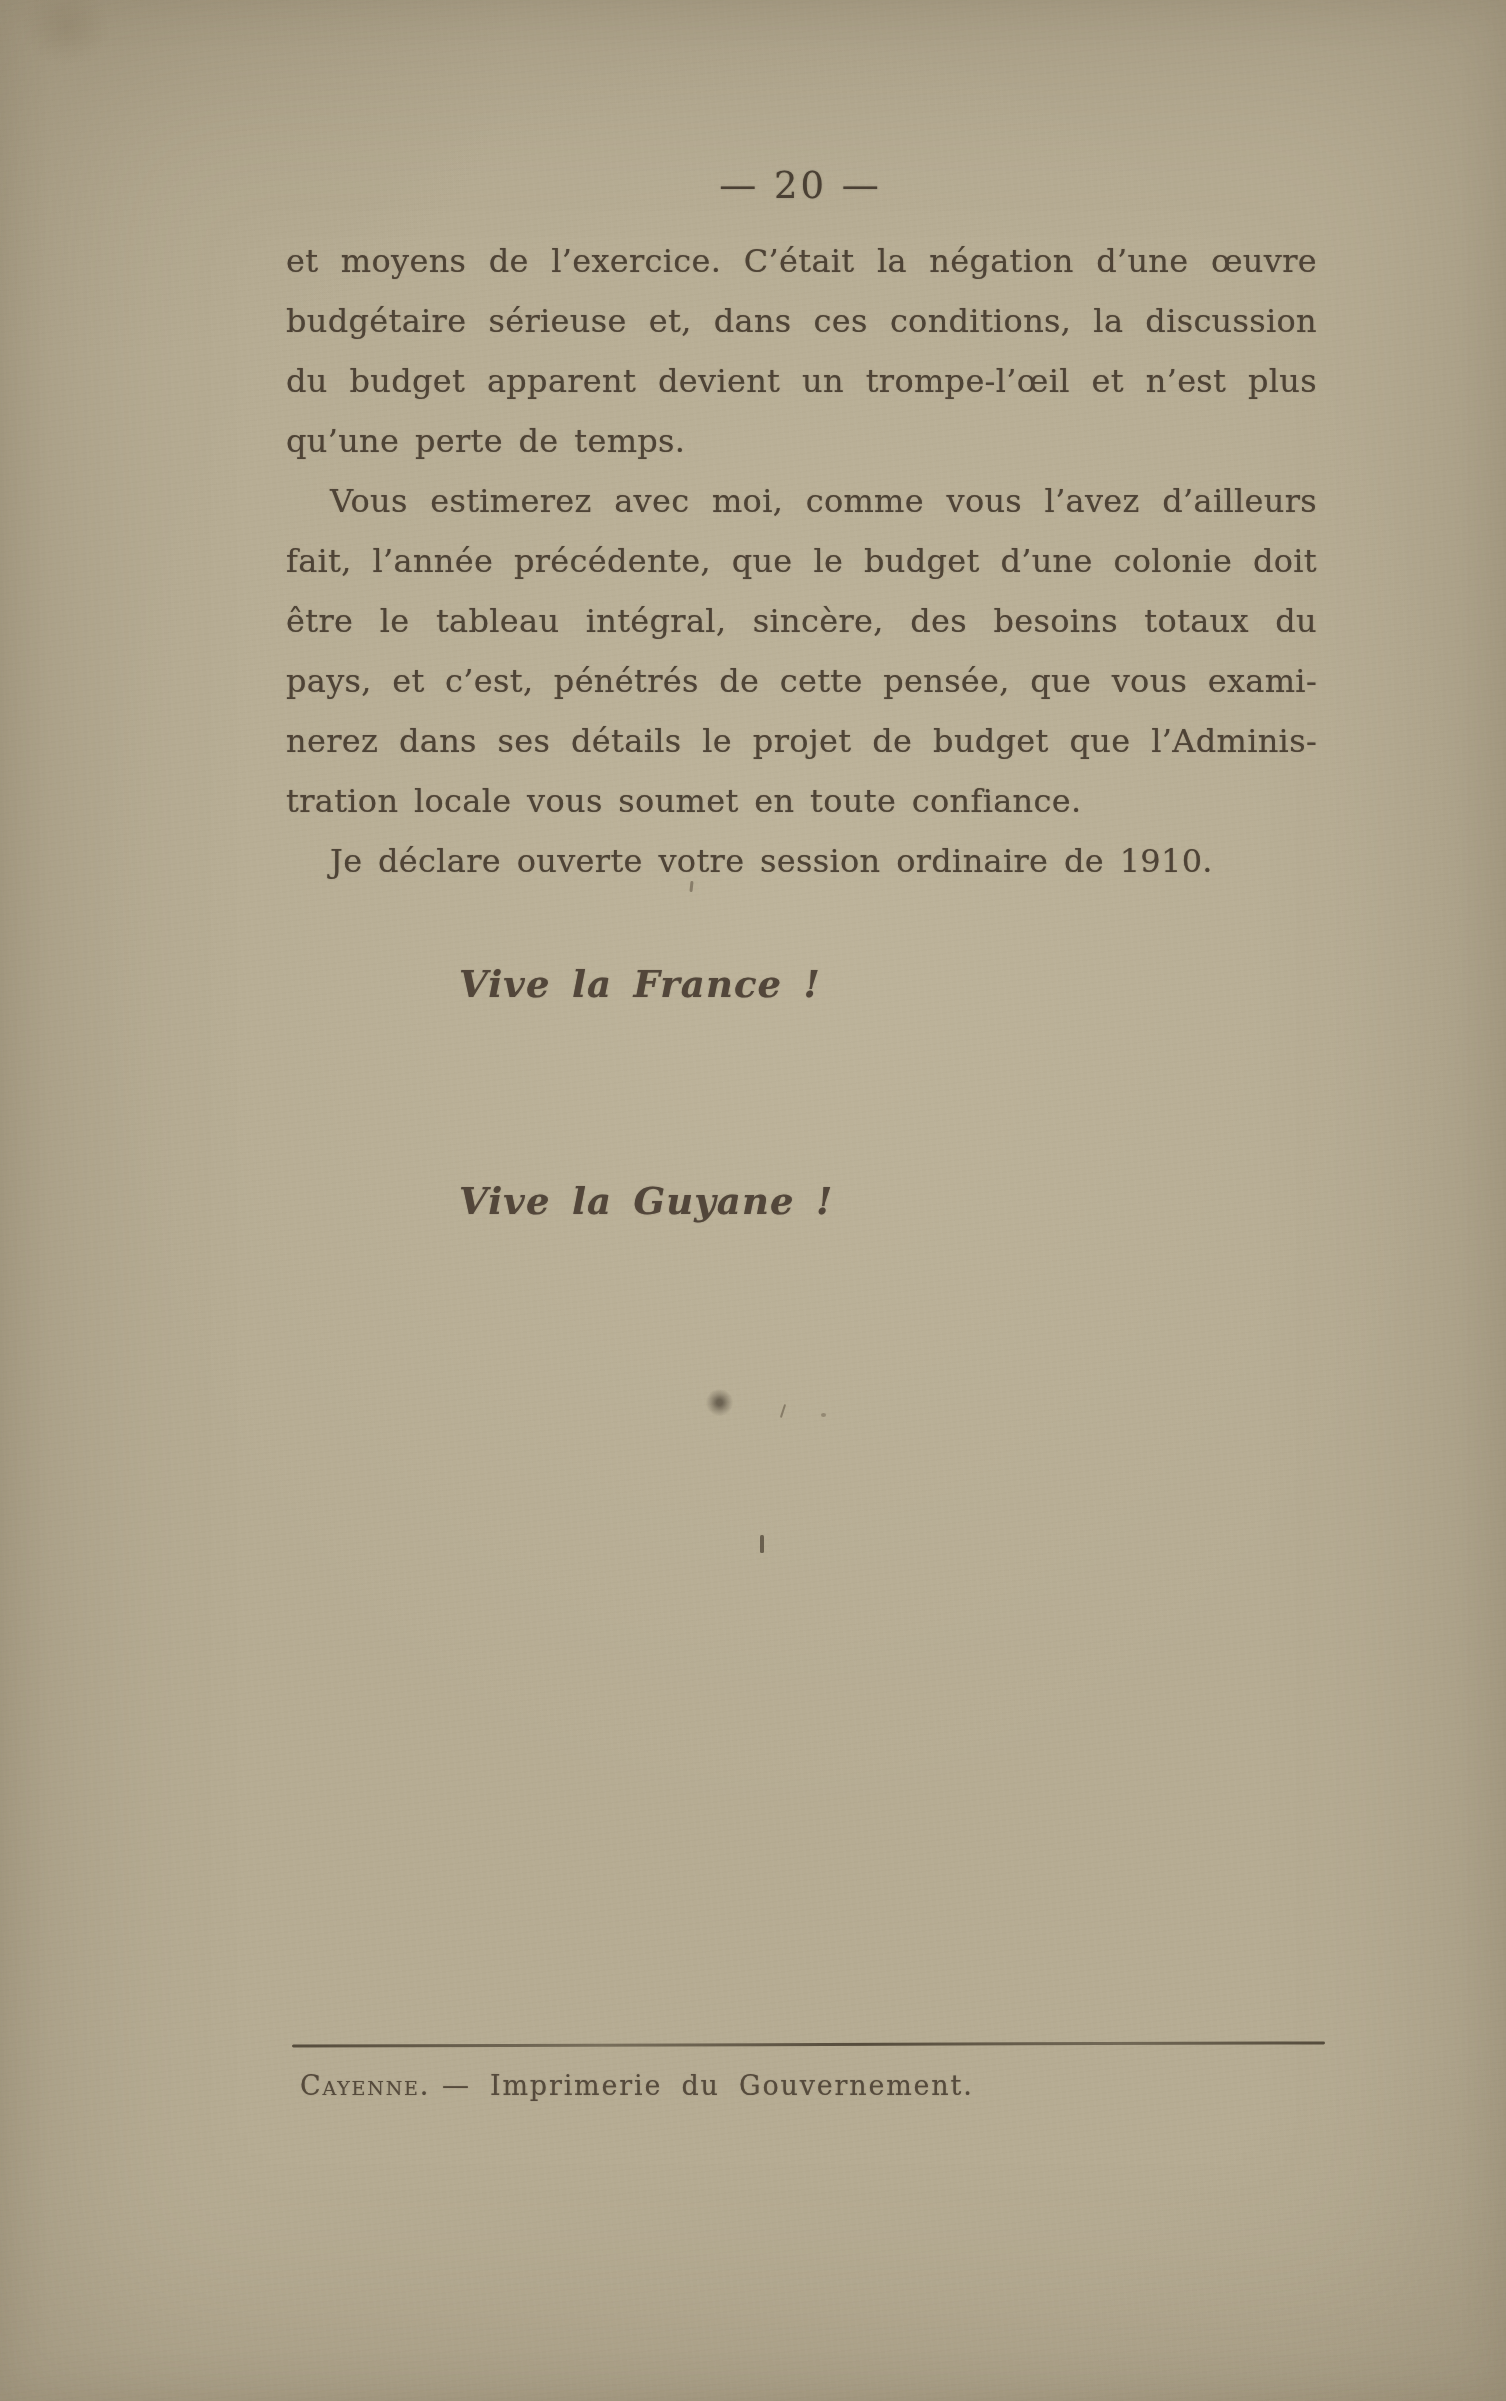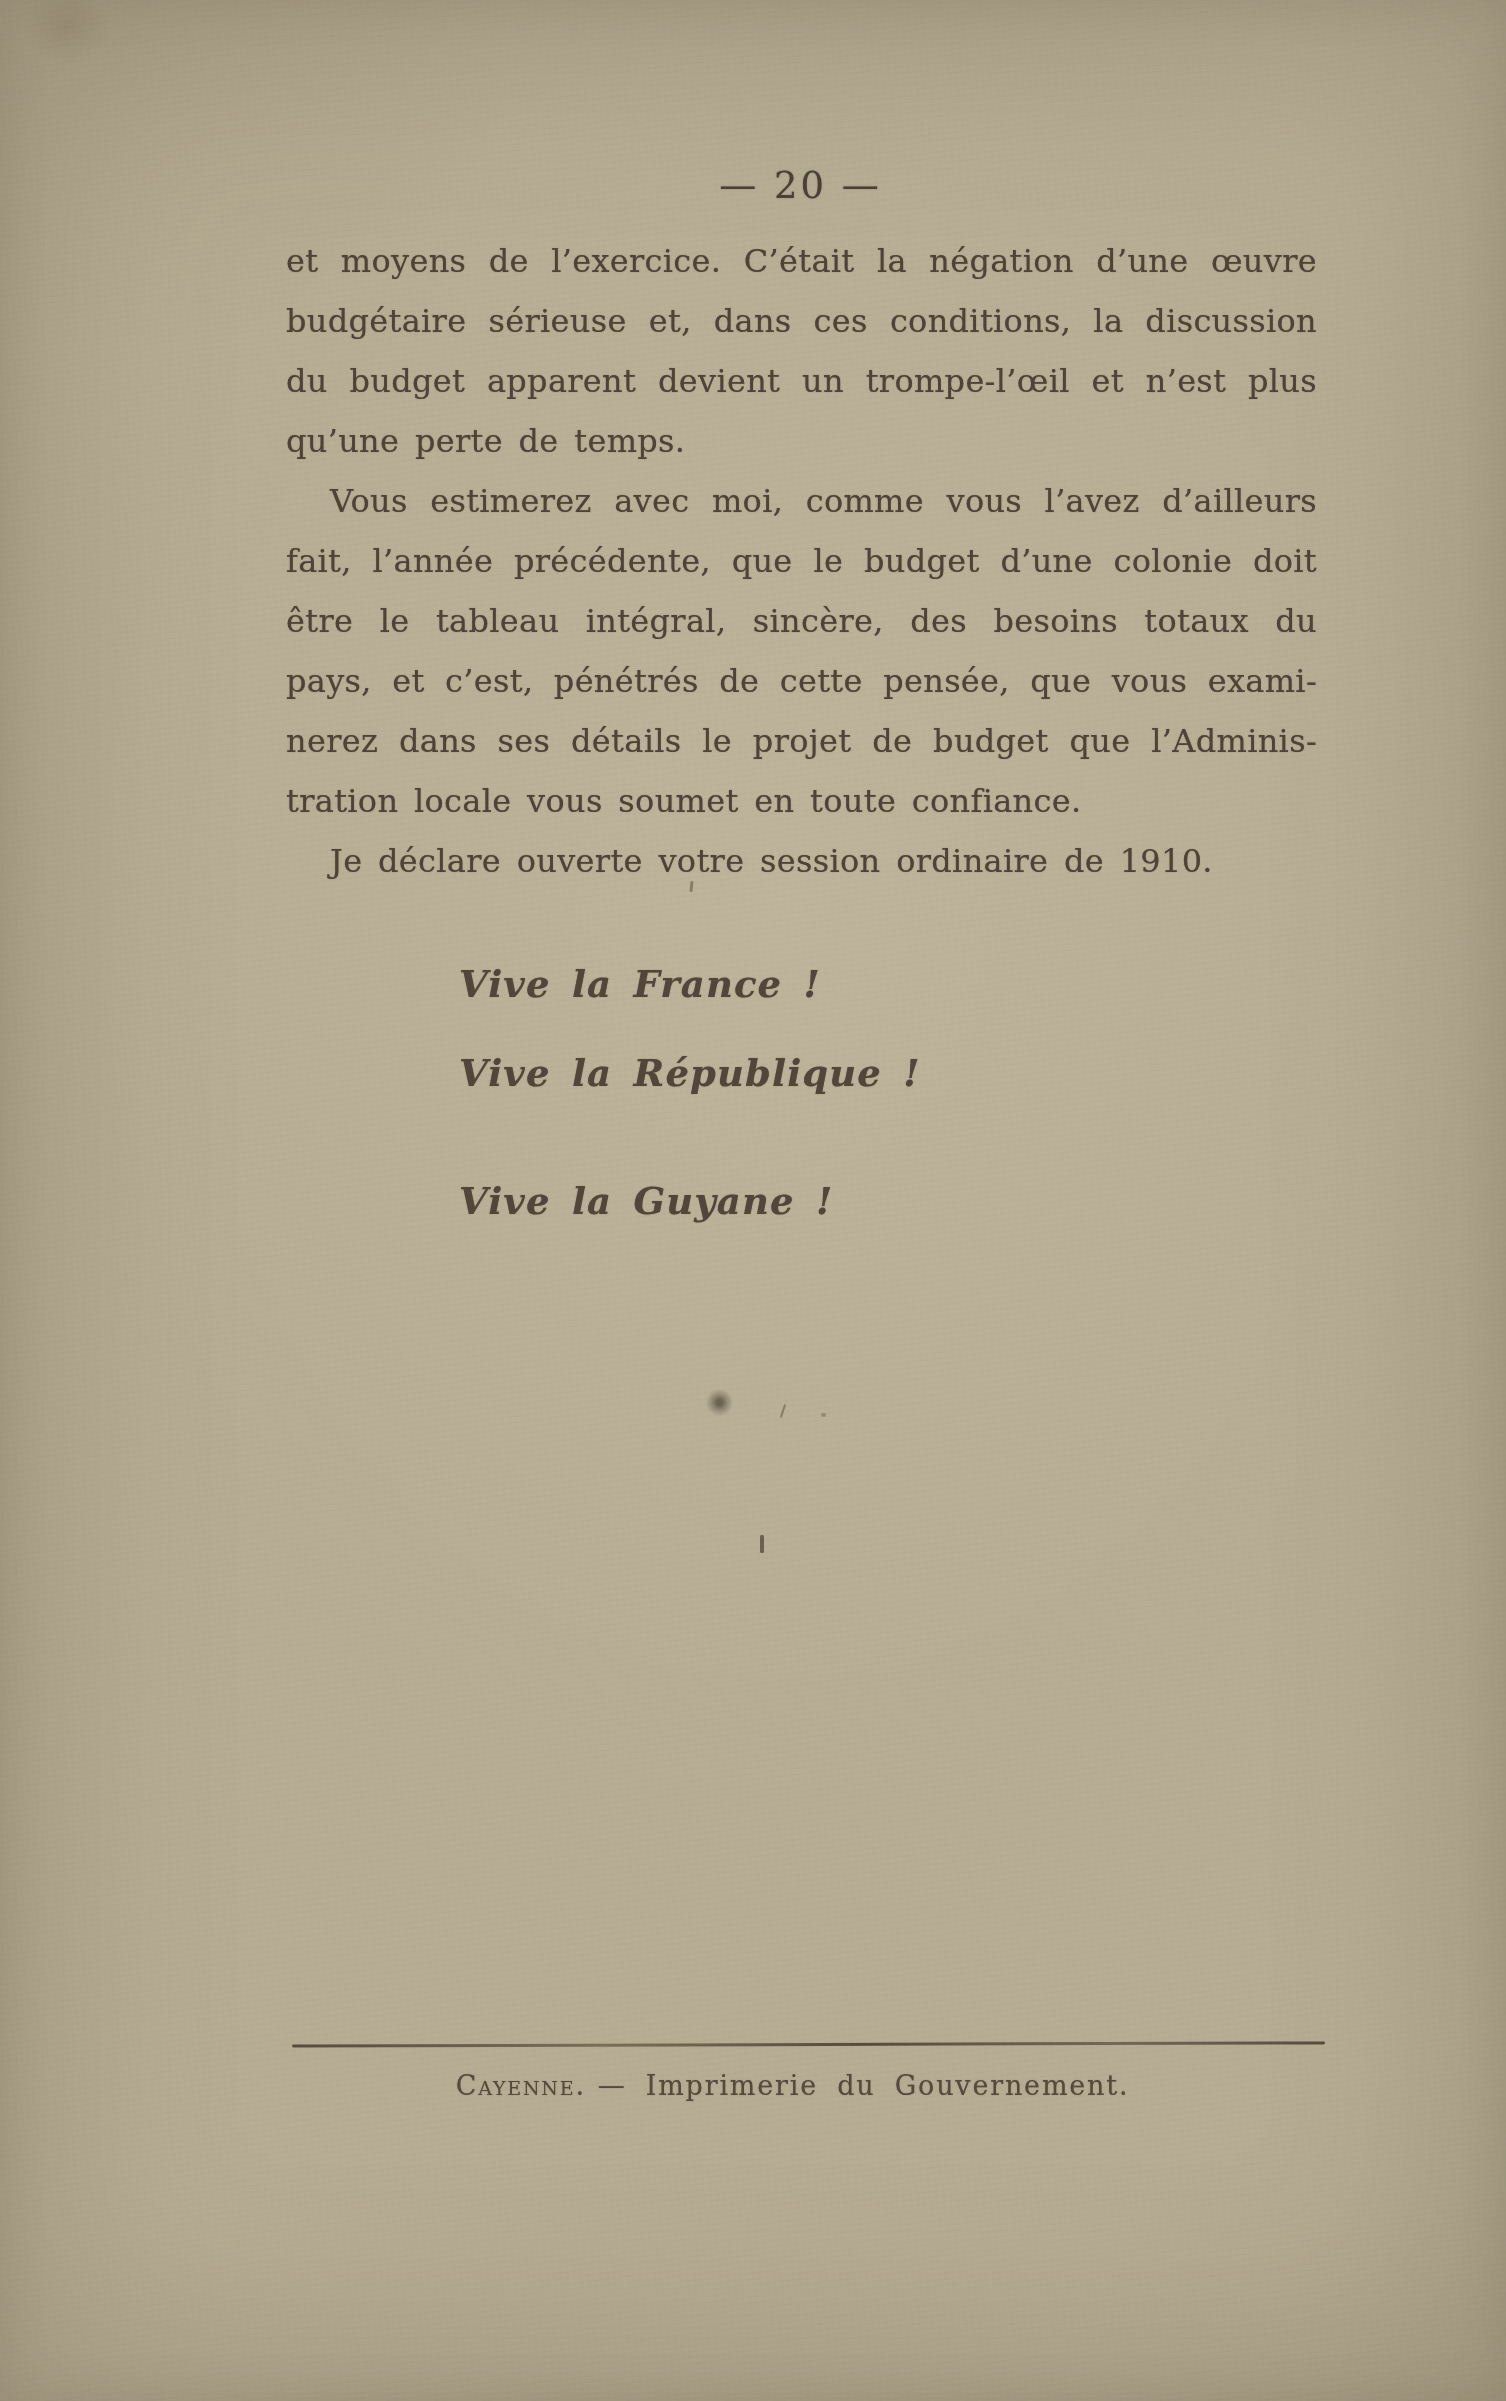--- a/index.html
+++ b/index.html
@@ -82,24 +82,24 @@
     height: 3px;
     border-radius: 1.5px;
     background: linear-gradient(90deg,
       rgba(68,59,45,0.85), rgba(68,59,45,0.55) 30%,
       rgba(68,59,45,0.85) 55%, rgba(68,59,45,0.6) 80%,
       rgba(68,59,45,0.85));
     transform: rotate(-0.18deg);
   }
   .footer {
     position: absolute;
-    left: 276px;
+    left: 300px;
     top: 2069px;
     width: 1033px;
-    text-align: center;
+    text-align: left;
     font-size: 27px;
     line-height: 34px;
     letter-spacing: 1.8px;
     word-spacing: 8.9px;
     color: #554a3c;
     text-shadow: 0 0 1.1px rgba(80,70,55,0.5);
   }
   .footer .place { font-variant: small-caps; }
   .footer .imprint { margin-left: 11.8px; }
 
@@ -159,21 +159,20 @@
       <div class="line just">pays, et c’est, pénétrés de cette pensée, que vous exami-</div>
       <div class="line just">nerez dans ses détails le projet de budget que l’Adminis-</div>
       <div class="line">tration locale vous soumet en toute confiance.</div>
     </div>
     <div class="para">
       <div class="line indent">Je déclare ouverte votre session ordinaire de 1910.</div>
     </div>
   </div>
 
   <div class="vive vive-1">Vive la France !</div>
-  <div class="vive vive-2">Vive la République !</div>
   <div class="vive vive-3">Vive la Guyane !</div>
 
   <div class="speck speck-jmark"></div>
   <div class="speck speck-blob"></div>
   <div class="speck speck-slash"></div>
   <div class="speck speck-dot"></div>
   <div class="speck speck-tmark"></div>
 
   <div class="footer-rule"></div>
 

